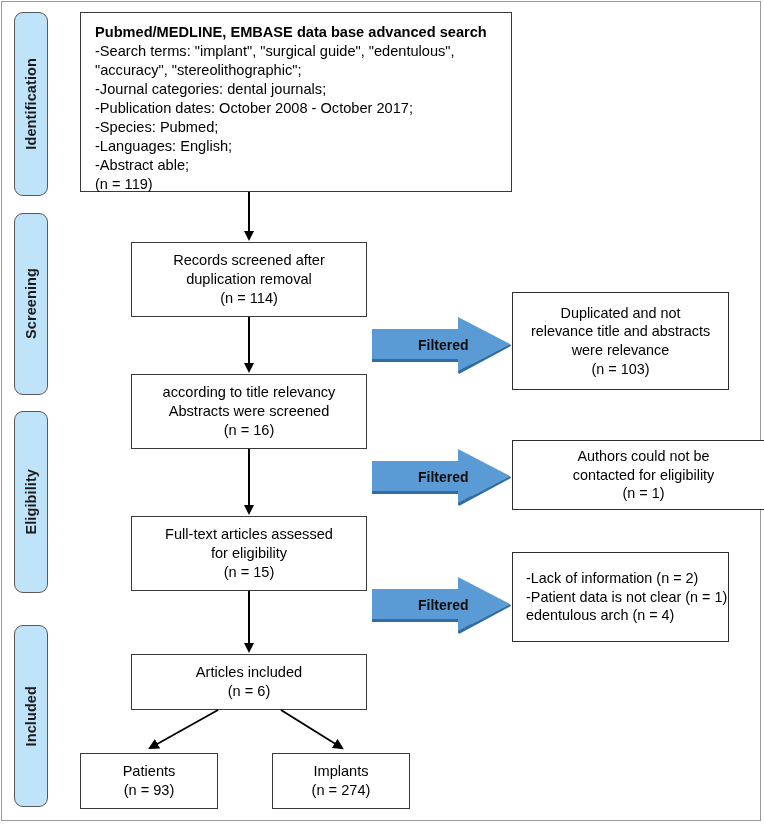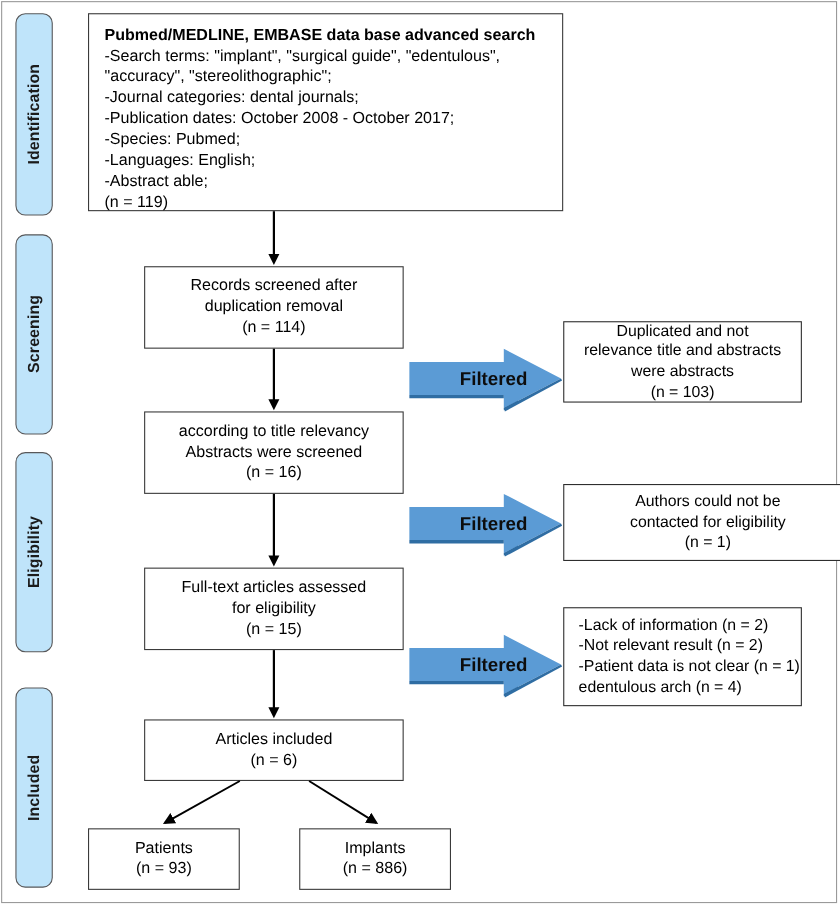--- a/index.html
+++ b/index.html
@@ -121,21 +121,21 @@
   
   .filter-arrow {
     position: absolute;
     display: flex;
     align-items: center;
   }
   .filter-arrow svg { position: absolute; left: 0; top: 0; }
   .filter-arrow .flabel {
     position: relative;
     z-index: 2;
-    font-size: 17px;
+    font-size: 14px;
     font-weight: bold;
     color: #0d0d0d;
   }
 
   
   #split-arrows { position: absolute; left: 0; top: 0; }
 </style>
 </head>
 <body>
 
@@ -212,36 +212,36 @@
     <line x1="281" y1="710" x2="342" y2="748" stroke="#000000" stroke-width="1.8" marker-end="url(#ah)"></line>
   </svg>
 
   <div class="flow-box" id="box-patients" style="left:80px;top:753px;width:138px;height:56px;">
     <span class="line">Patients</span>
     <span class="line">(n = 93)</span>
   </div>
 
   <div class="flow-box" id="box-implants" style="left:272px;top:753px;width:138px;height:56px;">
     <span class="line">Implants</span>
-    <span class="line">(n = 886)</span>
+    <span class="line">(n = 274)</span>
   </div>
 
   <div class="filter-arrow" id="filter-arrow-1" style="left:372px;top:315px;width:140px;height:60px;">
     <svg width="140" height="60" viewBox="0 0 140 60">
       <path d="M0,14 L86,14 L86,2 L138,29 L86,56 L86,44 L0,44 Z" fill="#5b9bd5"></path>
       <path d="M0,44 L86,44 L86,56 L99,49 L99,51 L86,58 L86,47 L0,47 Z" fill="#2f6da3"></path>
       <path d="M86,56 L138,29 L139,31 L87,59 Z" fill="#2f6da3"></path>
     </svg>
     <span class="flabel" style="margin-left:46px;">Filtered</span>
   </div>
 
-  <div class="excl-box" id="box-excl-1" style="left:512px;top:292px;width:217px;height:74px;">
+  <div class="excl-box" id="box-excl-1" style="left:512px;top:292px;width:217px;height:98px;">
     <span class="line">Duplicated and not</span>
     <span class="line">relevance title and abstracts</span>
-    <span class="line">were abstracts</span>
+    <span class="line">were relevance</span>
     <span class="line">(n = 103)</span>
   </div>
 
   <div class="filter-arrow" id="filter-arrow-2" style="left:372px;top:447px;width:140px;height:60px;">
     <svg width="140" height="60" viewBox="0 0 140 60">
       <path d="M0,14 L86,14 L86,2 L138,29 L86,56 L86,44 L0,44 Z" fill="#5b9bd5"></path>
       <path d="M0,44 L86,44 L86,56 L99,49 L99,51 L86,58 L86,47 L0,47 Z" fill="#2f6da3"></path>
       <path d="M86,56 L138,29 L139,31 L87,59 Z" fill="#2f6da3"></path>
     </svg>
     <span class="flabel" style="margin-left:46px;">Filtered</span>
@@ -257,18 +257,17 @@
     <svg width="140" height="60" viewBox="0 0 140 60">
       <path d="M0,14 L86,14 L86,2 L138,29 L86,56 L86,44 L0,44 Z" fill="#5b9bd5"></path>
       <path d="M0,44 L86,44 L86,56 L99,49 L99,51 L86,58 L86,47 L0,47 Z" fill="#2f6da3"></path>
       <path d="M86,56 L138,29 L139,31 L87,59 Z" fill="#2f6da3"></path>
     </svg>
     <span class="flabel" style="margin-left:46px;">Filtered</span>
   </div>
 
   <div class="excl-box" id="box-excl-3" style="left:512px;top:552px;width:217px;height:90px;">
     <span class="line">-Lack of information (n = 2)</span>
-    <span class="line">-Not relevant result (n = 2)</span>
     <span class="line">-Patient data is not clear (n = 1)</span>
     <span class="line">edentulous arch (n = 4)</span>
   </div>
 
 </div>
 
 </body></html>

